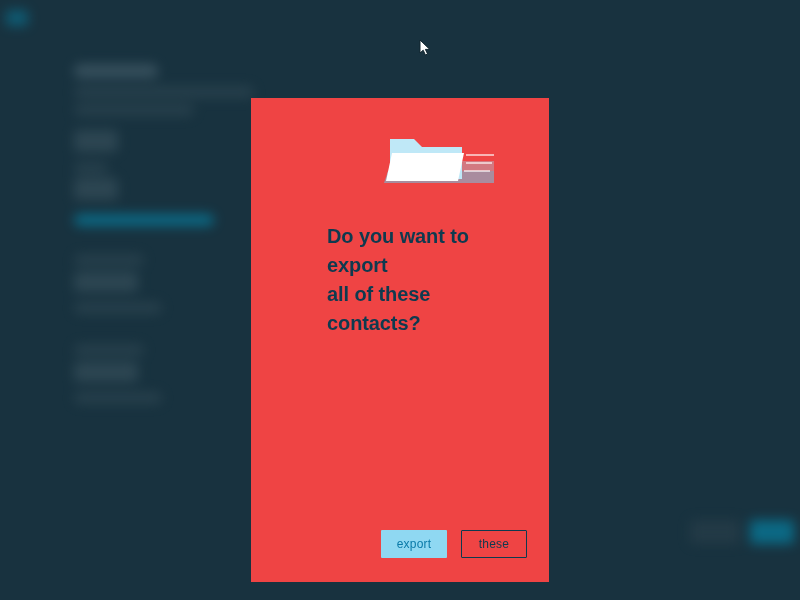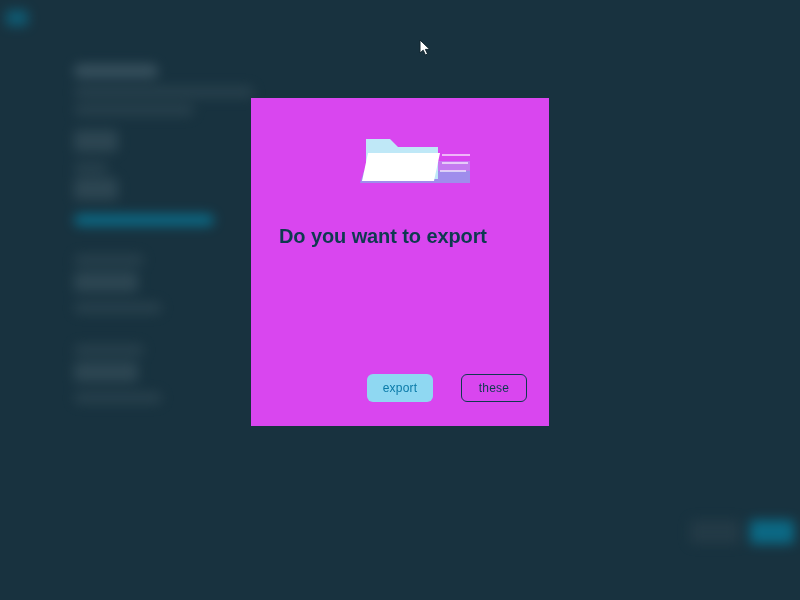--- a/index.html
+++ b/index.html
@@ -46,24 +46,25 @@
     inset: 0;
     display: flex;
     align-items: center;
     justify-content: center;
   }
   .modal {
     position: absolute;
     left: 251px;
     top: 98px;
     width: 298px;
-    height: 328px;
-    background: #d946ef;
+    height: 484px;
+    background: #ef4444;
     color: #0b3b50;
     box-shadow: 0 0 0 rgba(0,0,0,0);
+    padding-left: 48px;
   }
 
   .modal .illus {
     width: 100%;
     height: 120px;
     display: flex;
     align-items: center;
     justify-content: center;
   }
 
@@ -99,28 +100,27 @@
     right: 22px;
     bottom: 24px;
     display: flex;
     gap: 14px;
   }
   .btn {
     min-width: 66px;
     height: 28px;
     font-size: 12px;
     font-weight: 500;
-    border-radius: 6px;
+    border-radius: 1px;
     cursor: pointer;
     display: inline-flex;
     align-items: center;
     justify-content: center;
     padding: 0 14px;
     letter-spacing: 0.2px;
-    margin-left: 14px;
   }
   .btn.primary {
     background: #8fd8f2;
     color: #0a7aa8;
     border: none;
   }
   .btn.secondary {
     background: transparent;
     color: #0e3a4f;
     border: 1.5px solid #0e3a4f;
@@ -178,20 +178,21 @@
         <g stroke="#ffffff" stroke-width="2" opacity="0.6">
           <line x1="122" y1="42" x2="150" y2="42"></line>
           <line x1="122" y1="50" x2="148" y2="50"></line>
           <line x1="120" y1="58" x2="146" y2="58"></line>
         </g>
       </svg>
     </div>
 
     <h2>
       <span>Do you want to export</span><br>
+      <span>all of these contacts?</span>
     </h2>
 
 
     <div class="actions">
       <button class="btn primary">export</button>
       <button class="btn secondary">these</button>
     </div>
 
   </div>
 </div>

